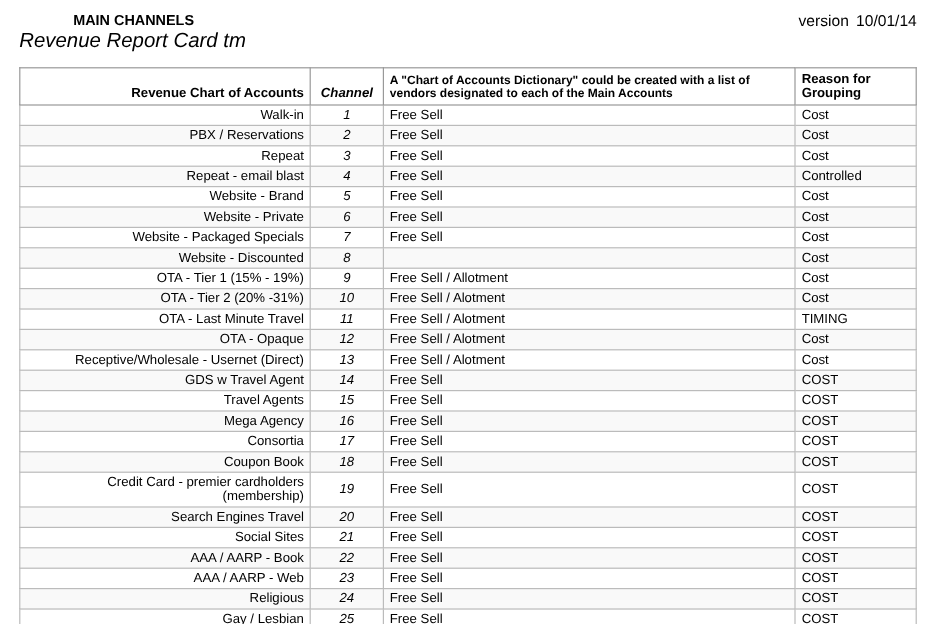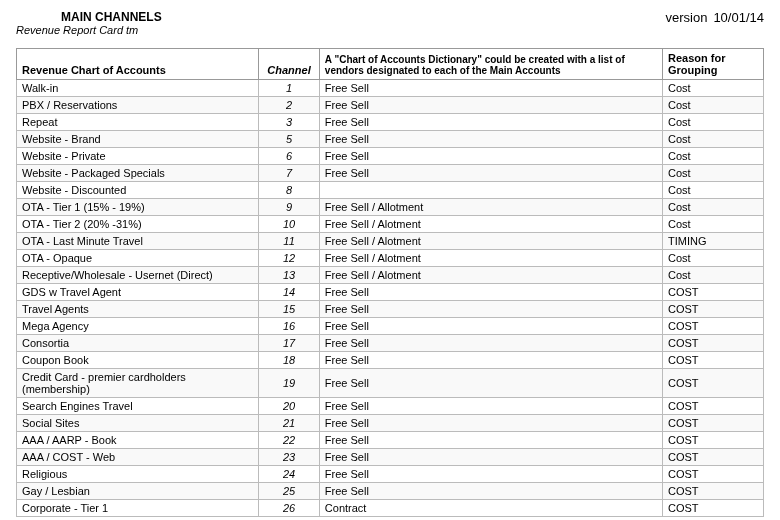--- a/index.html
+++ b/index.html
@@ -26,21 +26,21 @@
       font-weight: bold;
       font-size: 12px;
       padding-left: 45px;
     }
     .version-info {
       font-size: 13px;
       display: flex;
       gap: 6px;
     }
     .subtitle {
-      font-size: 11px;
+      font-size: 17px;
       margin-bottom: 8px;
       font-style: italic;
     }
     table {
       width: 100%;
       border-collapse: collapse;
       font-size: 11px;
     }
     thead tr th {
       border: 1px solid #999;
@@ -51,21 +51,21 @@
       text-align: left;
     }
     tbody tr td {
       border: 1px solid #bbb;
       padding: 2px 5px;
       vertical-align: middle;
     }
     tbody tr:nth-child(even) {
       background: #f9f9f9;
     }
-    .col-account { width: 240px; }
+    .col-account { width: 240px; text-align: right; }
     .col-channel { width: 60px; text-align: center; font-style: italic; }
     .col-description { width: 340px; }
     .col-reason { width: 100px; }
     .center { text-align: center; }
     .th-description {
       font-size: 10px;
     }
   </style>
 </head>
 <body>
@@ -112,20 +112,26 @@
           <td class="col-description">Free Sell</td>
           <td class="col-reason">Cost</td>
         </tr>
         <tr>
           <td class="col-account">Repeat</td>
           <td class="col-channel center">3</td>
           <td class="col-description">Free Sell</td>
           <td class="col-reason">Cost</td>
         </tr>
         <tr>
+          <td class="col-account">Repeat - email blast</td>
+          <td class="col-channel center">4</td>
+          <td class="col-description">Free Sell</td>
+          <td class="col-reason">Controlled</td>
+        </tr>
+        <tr>
           <td class="col-account">Website - Brand</td>
           <td class="col-channel center">5</td>
           <td class="col-description">Free Sell</td>
           <td class="col-reason">Cost</td>
         </tr>
         <tr>
           <td class="col-account">Website - Private</td>
           <td class="col-channel center">6</td>
           <td class="col-description">Free Sell</td>
           <td class="col-reason">Cost</td>
@@ -220,21 +226,21 @@
           <td class="col-description">Free Sell</td>
           <td class="col-reason">COST</td>
         </tr>
         <tr>
           <td class="col-account">AAA / AARP - Book</td>
           <td class="col-channel center">22</td>
           <td class="col-description">Free Sell</td>
           <td class="col-reason">COST</td>
         </tr>
         <tr>
-          <td class="col-account">AAA / COST - Web</td>
+          <td class="col-account">AAA / AARP - Web</td>
           <td class="col-channel center">23</td>
           <td class="col-description">Free Sell</td>
           <td class="col-reason">COST</td>
         </tr>
         <tr>
           <td class="col-account">Religious</td>
           <td class="col-channel center">24</td>
           <td class="col-description">Free Sell</td>
           <td class="col-reason">COST</td>
         </tr>

